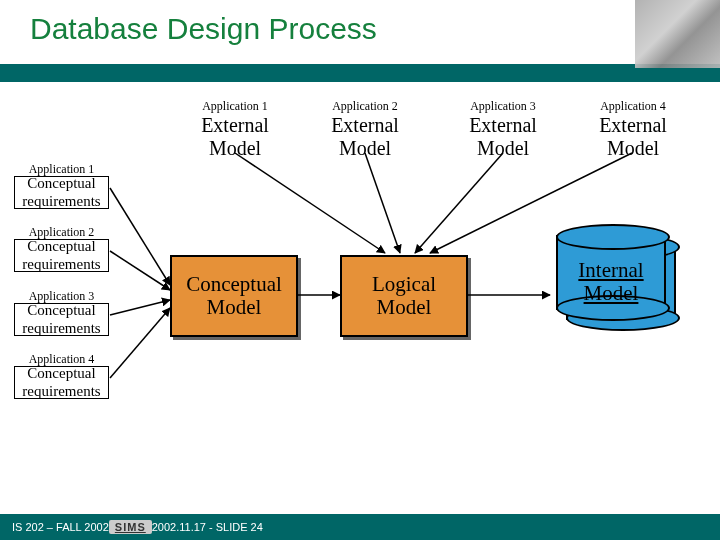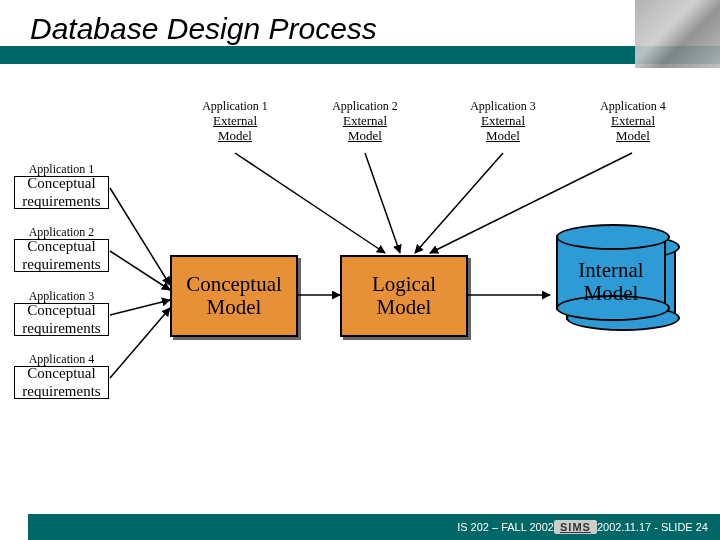--- a/index.html
+++ b/index.html
@@ -5,25 +5,24 @@
   * { box-sizing: border-box; margin: 0; padding: 0; }
   body {
     width: 720px;
     height: 540px;
     background: #fff;
     font-family: Georgia, 'Times New Roman', serif;
     position: relative;
     overflow: hidden;
   }
   .title-area {
-    padding: 12px 0 0 30px;
+    padding: 12px 0 18px 30px;
     font-family: Arial, Helvetica, sans-serif;
     font-size: 30px;
-    color: #000000;
-    font-style: italic;
+    color: #15803d;
   }
   .title-bar {
     height: 18px;
     background: #006666;
     width: 100%;
   }
   .corner-img {
     position: absolute;
     top: 0;
     right: 0;
@@ -47,21 +46,21 @@
     pointer-events: none;
   }
   .ext-label {
     position: absolute;
     width: 110px;
     text-align: center;
     font-size: 12px;
     line-height: 1.15;
   }
   .ext-label .small { font-size: 12px; }
-  .ext-label .big { font-size: 13px; text-decoration: underline; }
+  .ext-label .big { font-size: 20px; }
   .req-label {
     position: absolute;
     text-align: center;
     font-size: 12px;
     line-height: 1.15;
   }
   .req-label .small { font-size: 12px; }
   .req-box {
     position: absolute;
     border: 1px solid #000;
@@ -109,34 +108,34 @@
   }
   .cyl::before { top: -11px; }
   .cyl::after  { bottom: -11px; }
   .cyl-label {
     position: absolute;
     width: 110px;
     text-align: center;
     font-size: 21px;
     line-height: 1.1;
     z-index: 2;
+    text-decoration: underline;
   }
   .footer {
     position: absolute;
     left: 0; right: 0; bottom: 0;
     height: 26px;
     background: #006666;
     color: #fff;
     font-family: Arial, Helvetica, sans-serif;
     font-size: 11px;
     display: flex;
     align-items: center;
-    justify-content: flex-end;
+    justify-content: flex-start;
     padding: 0 12px;
-    margin-left: 28px;
   }
   .footer .sims {
     display: flex;
     align-items: center;
     gap: 6px;
   }
   .sims-badge {
     background: #ccc;
     color: #333;
     font-weight: bold;

